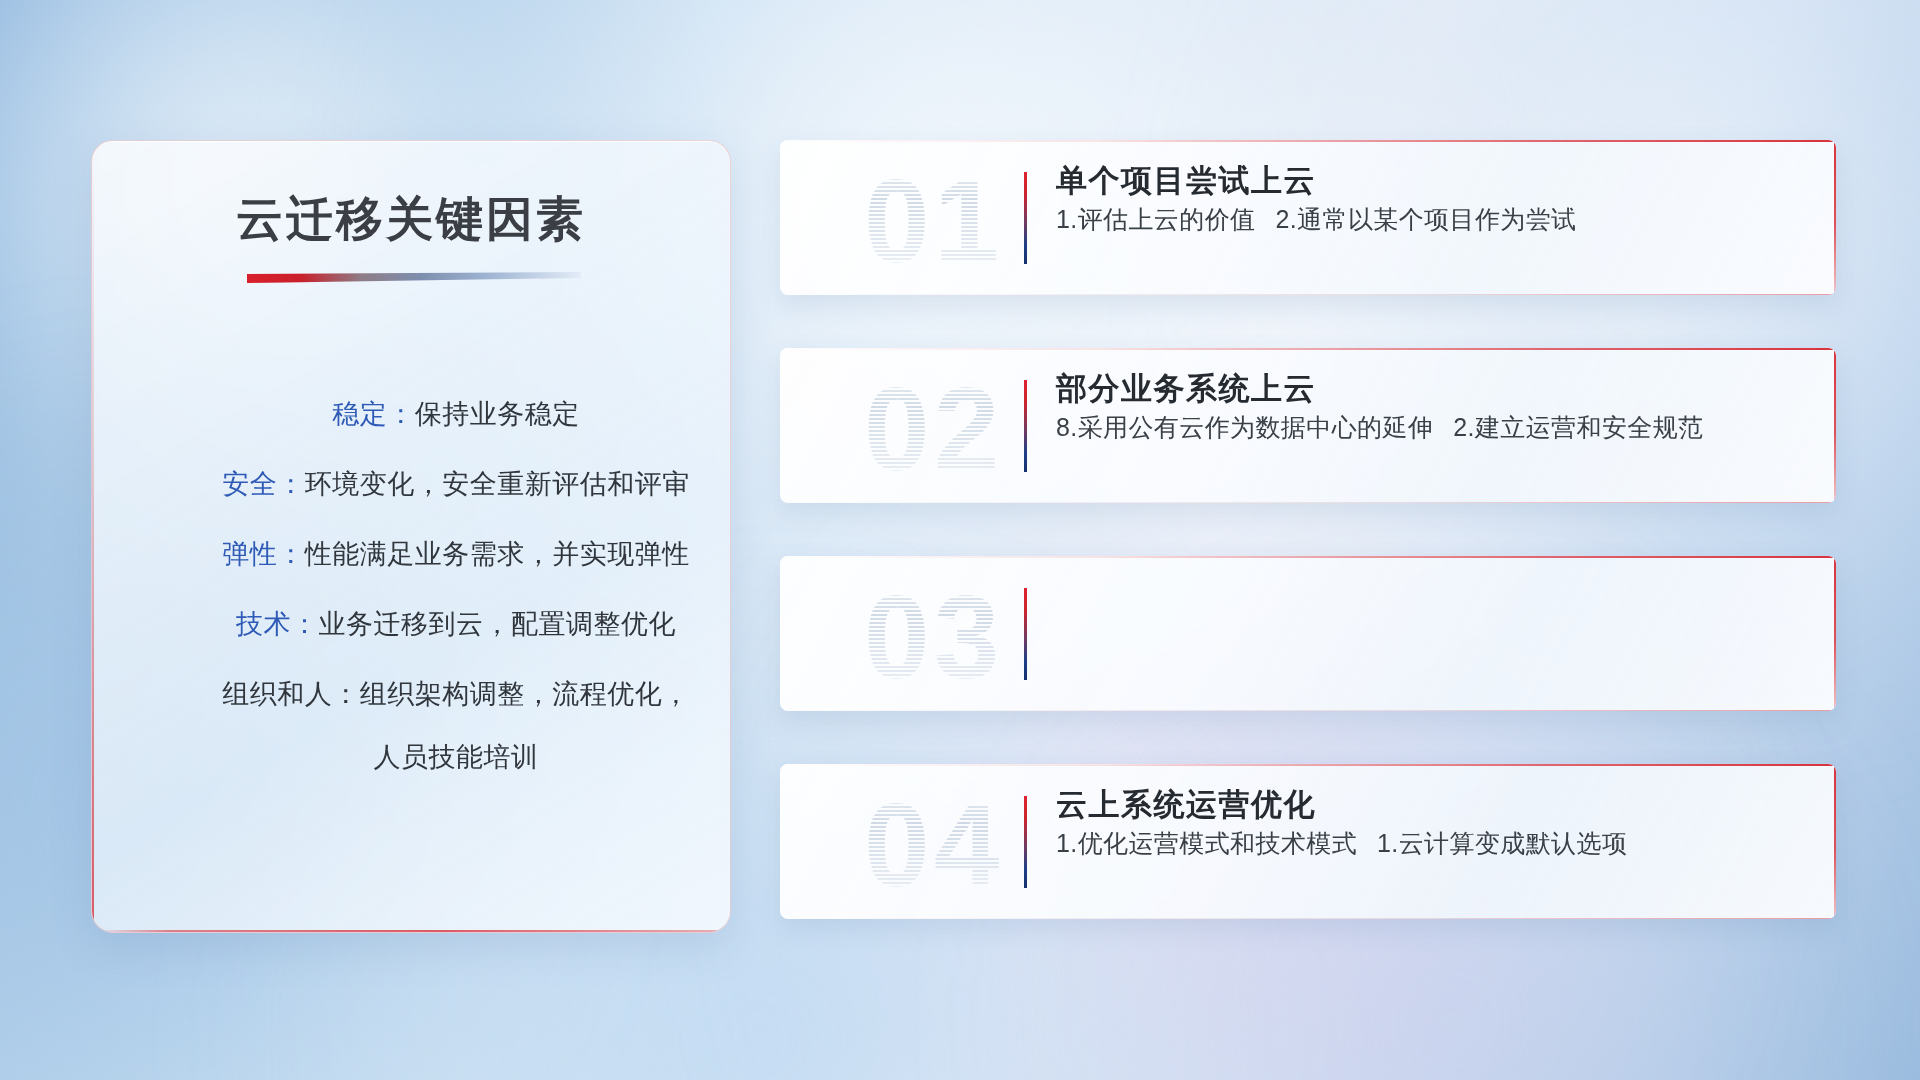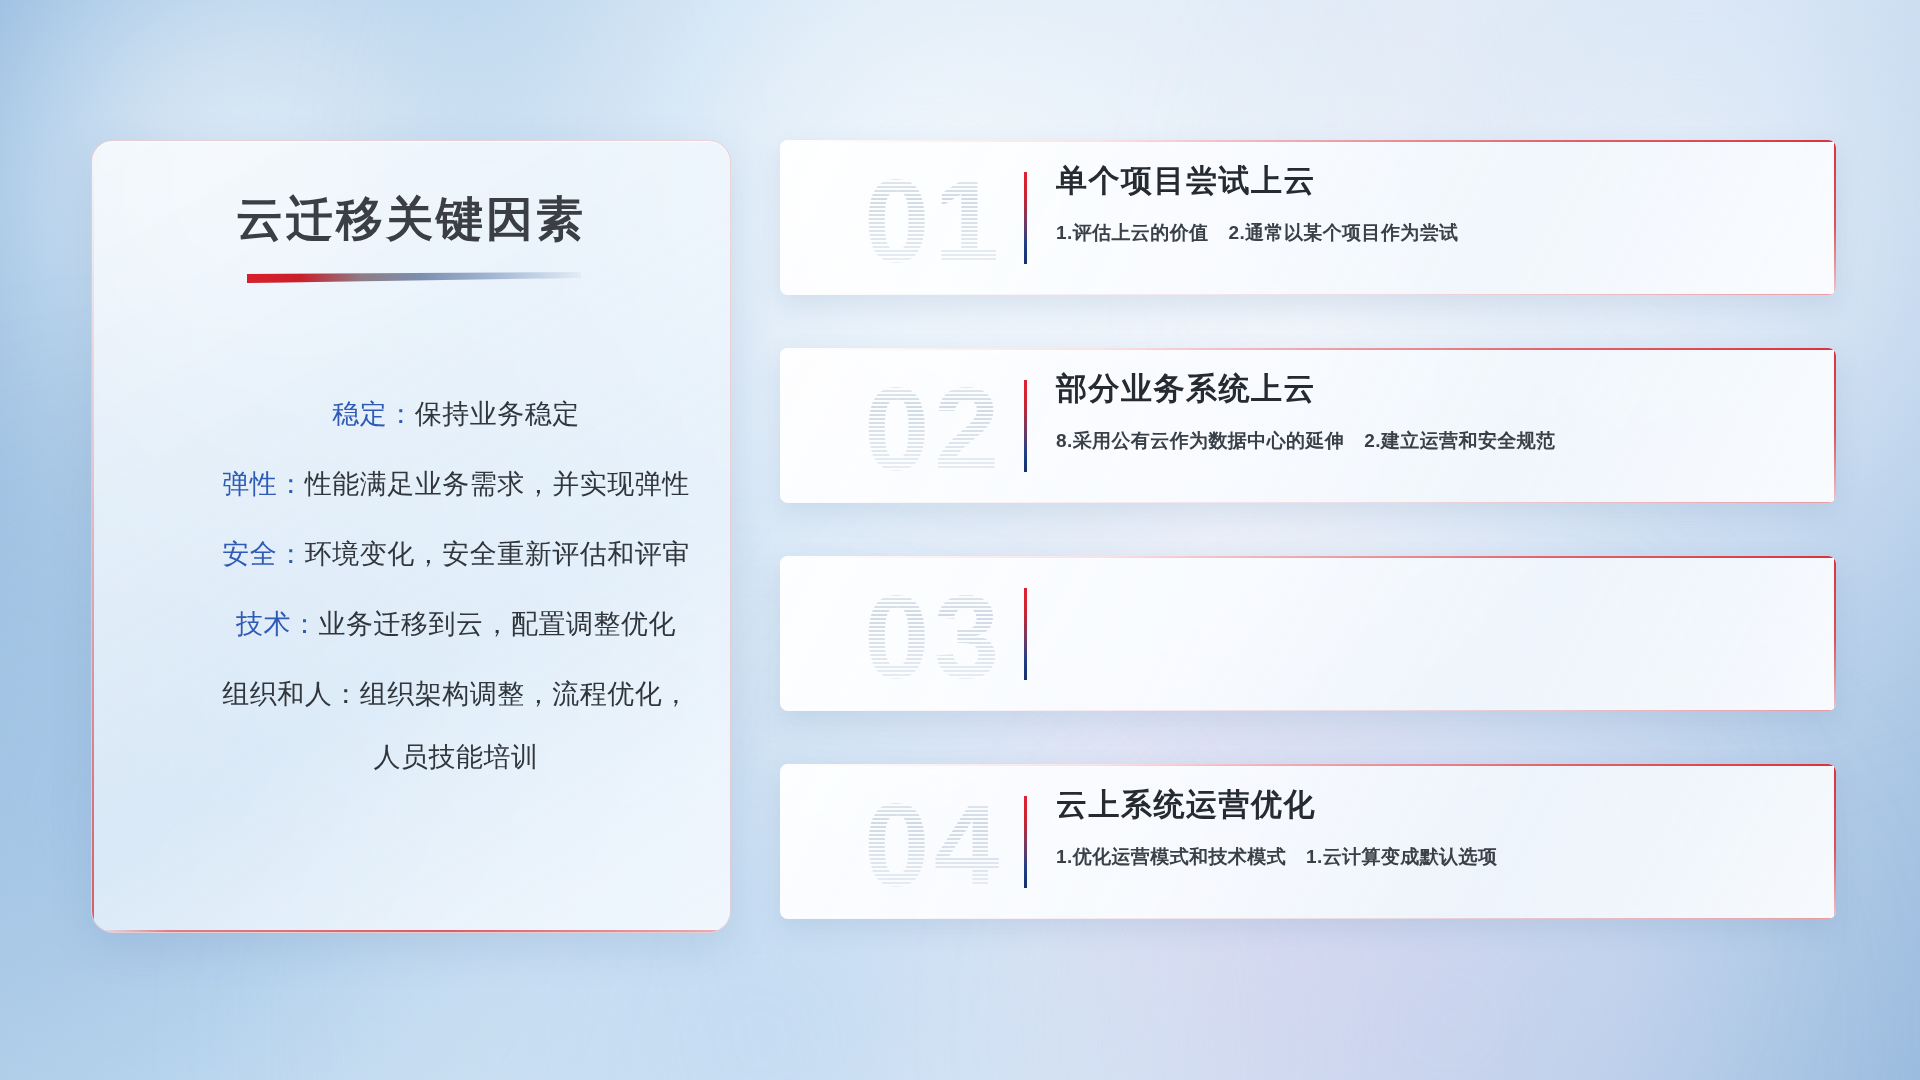--- a/index.html
+++ b/index.html
@@ -108,21 +108,21 @@
   .accent-bar{
     position:absolute;left:244px;top:32px;width:3px;height:92px;
     background:linear-gradient(180deg,#e0222f 0%,#c9252f 26%,#6d3a63 56%,#1d3f87 80%,#15306b 100%);
   }
 
   .step-body{position:absolute;left:276px;top:24px;right:40px;}
   .step-title{
     font-size:31px;font-weight:700;color:#262b31;letter-spacing:1.5px;line-height:1.25;font-family:Liberation Mono, monospace;
   }
   .step-desc{
-    margin-top:17px;font-size:19px;color:#3a4047;letter-spacing:.4px;white-space:nowrap;font-weight:bold;
+    margin-top:0;font-size:25px;color:#3a4047;letter-spacing:.4px;white-space:nowrap;
   }
   .step-desc .gap{display:inline-block;width:20px;}
 </style>
 </head>
 <body>
 
 <div class="bg">
   <div class="bg-base"></div>
   <div class="glow glow-a"></div>
   <div class="glow glow-b"></div>
@@ -153,24 +153,24 @@
         </defs>
         <polygon points="0,2 334,0 334,6 0,11" fill="url(#ruleGrad)"></polygon>
       </svg>
     </div>
 
     <div class="factors">
       <div class="factor-line">
         <span class="factor-key">稳定：</span><span>保持业务稳定</span>
       </div>
       <div class="factor-line">
+        <span class="factor-key">安全：</span><span>环境变化，安全重新评估和评审</span>
+      </div>
+      <div class="factor-line">
         <span class="factor-key">弹性：</span><span>性能满足业务需求，并实现弹性</span>
-      </div>
-      <div class="factor-line">
-        <span class="factor-key">安全：</span><span>环境变化，安全重新评估和评审</span>
       </div>
       <div class="factor-line">
         <span class="factor-key">技术：</span><span>业务迁移到云，配置调整优化</span>
       </div>
       <div class="factor-line wrap">
         <span class="factor-key plain">组织和人：</span><span>组织架构调整，流程优化，</span>
       </div>
       <div class="factor-line">
         <span>人员技能培训</span>
       </div>

